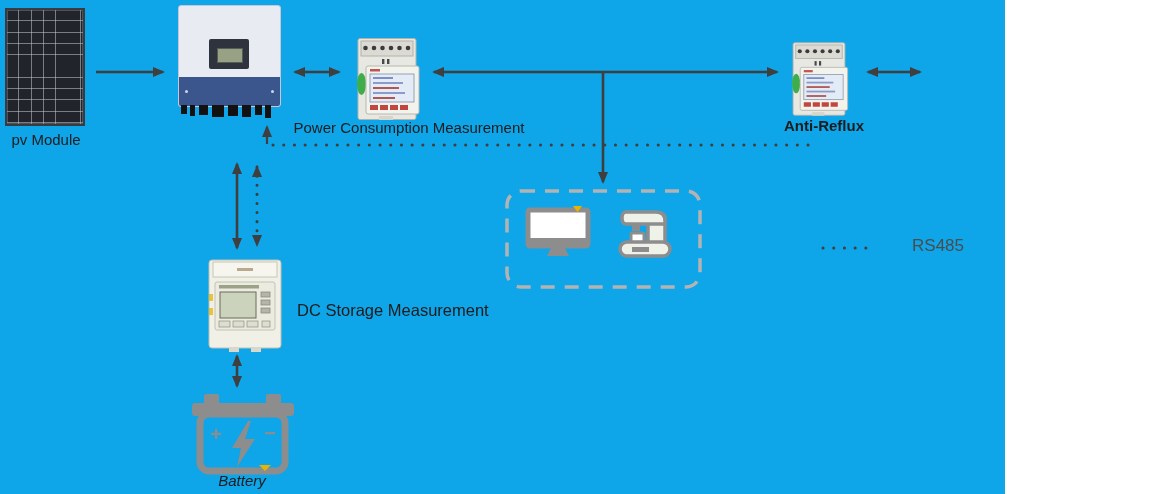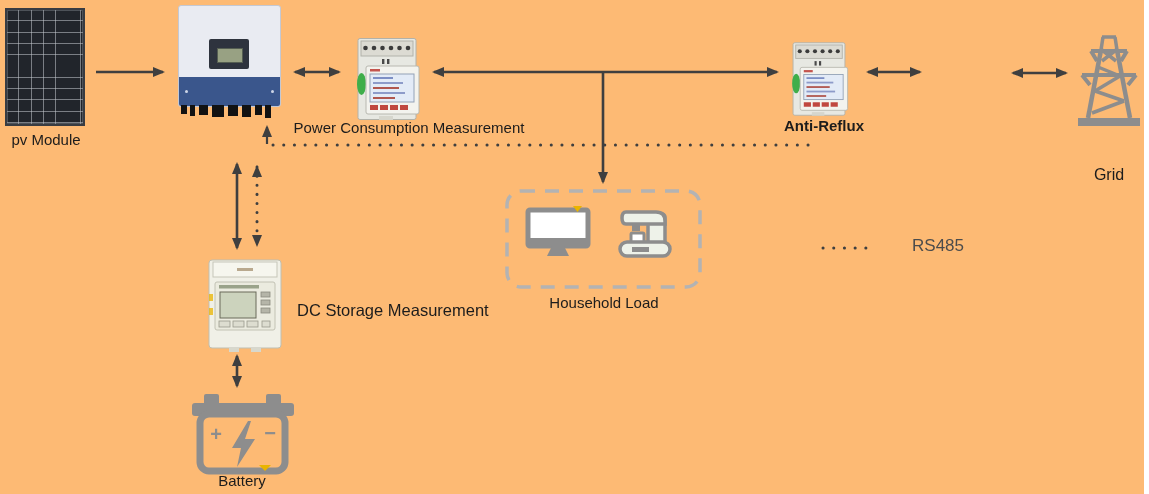--- a/index.html
+++ b/index.html
@@ -1,17 +1,17 @@
 <!DOCTYPE html>
 <html style="--arrow: #3f3f3f; --inverter-blue: #3a568c; --meter-led-green: #3fae4a; --dashed-box: #b3b3b3; --icon-gray: #8d8d8d; --accent-yellow: #e9b400;"><head>
 <meta charset="utf-8">
 <style>
   html,body{margin:0;padding:0;background:#fff;}
   .canvas{
-    position:relative;width:1144px;height:494px;background:#fdba74;
+    position:relative;width:1005px;height:494px;background:#0ea5e9;
     font-family:"Liberation Sans", sans-serif;overflow:hidden;
   }
   .label{
     position:absolute;font-size:15px;color:#1c1c1c;text-align:center;
     white-space:nowrap;line-height:15px;
   }
   .label.two-line span{display:block;}
   svg{display:block;}
 
   
@@ -179,21 +179,20 @@
           <rect x="30" y="6" width="17" height="34" rx="3" fill="#eef2e9" style="stroke:var(--icon-gray,#8a8a8a)" stroke-width="3.5"></rect>
           <path d="M8,4 H38 Q47,4 47,13 V16 H8 Q4,16 4,10 Q4,4 8,4 Z" fill="#eef2e9" style="stroke:var(--icon-gray,#8a8a8a)" stroke-width="3.5"></path>
           <rect x="14" y="16" width="8" height="7" style="fill:var(--icon-gray,#8a8a8a)"></rect>
           <rect x="13" y="25" width="13" height="10" rx="1.5" fill="#ffffff" style="stroke:var(--icon-gray,#8a8a8a)" stroke-width="3"></rect>
           <rect x="2" y="34" width="50" height="14" rx="7" fill="#eef2e9" style="stroke:var(--icon-gray,#8a8a8a)" stroke-width="3.5"></rect>
           <rect x="14" y="39" width="17" height="5" style="fill:var(--icon-gray,#8a8a8a)"></rect>
         </svg>
       </div>
     </div>
   </div>
-  <div class="label" style="left:528px;top:295px;width:152px;">Household Load</div>
 
   <div class="device" style="left:785px;top:41px;width:68px;height:76px;">
     <svg viewBox="0 0 76 84" width="68" height="76">
       <rect x="9" y="1.5" width="58" height="81" rx="2" fill="#e7e8e2" stroke="#b2b2aa"></rect>
       <rect x="12" y="4" width="52" height="15" fill="#dcdbd3" stroke="#b2b2aa"></rect>
       <circle cx="16.5" cy="11" r="2.3" fill="#3b3b3b"></circle>
         <circle cx="25" cy="11" r="2.3" fill="#3b3b3b"></circle>
       <circle cx="33.5" cy="11" r="2.3" fill="#3b3b3b"></circle>
         <circle cx="42" cy="11" r="2.3" fill="#3b3b3b"></circle>
       <circle cx="50.5" cy="11" r="2.3" fill="#3b3b3b"></circle>
@@ -274,17 +273,17 @@
       <rect x="12" y="0" width="15" height="11" rx="2" style="fill:var(--icon-gray,#8d8d8d)"></rect>
       <rect x="74" y="0" width="15" height="11" rx="2" style="fill:var(--icon-gray,#8d8d8d)"></rect>
       <rect x="0" y="9" width="102" height="13" rx="3" style="fill:var(--icon-gray,#8d8d8d)"></rect>
       <rect x="8" y="20" width="85" height="57" rx="9" fill="none" style="stroke:var(--icon-gray,#8d8d8d)" stroke-width="7"></rect>
       <text x="24" y="47" text-anchor="middle" font-size="20" font-weight="600" font-family="Liberation Sans, sans-serif" style="fill:var(--icon-gray,#8d8d8d)">+</text>
       <text x="78" y="46" text-anchor="middle" font-size="20" font-weight="600" font-family="Liberation Sans, sans-serif" style="fill:var(--icon-gray,#8d8d8d)">−</text>
       <polygon points="56,27 40,54 49,54 45,73 63,45 53,45 59,27" style="fill:var(--icon-gray,#8d8d8d)"></polygon>
       <polygon points="67,71 79,71 73,77" style="fill:var(--accent-yellow,#e9b400)"></polygon>
     </svg>
   </div>
-  <div class="label" style="left:196px;top:473px;width:92px;">Battery</div>
+  <div class="label" style="left:196px;top:473px;width:92px;font-style:italic;">Battery</div>
 
   <div class="label" style="left:890px;top:238px;width:74px;text-align:right;font-size:17px;color:#4c4c4c;">RS485</div>
 
 </div>
 
 </body></html>

